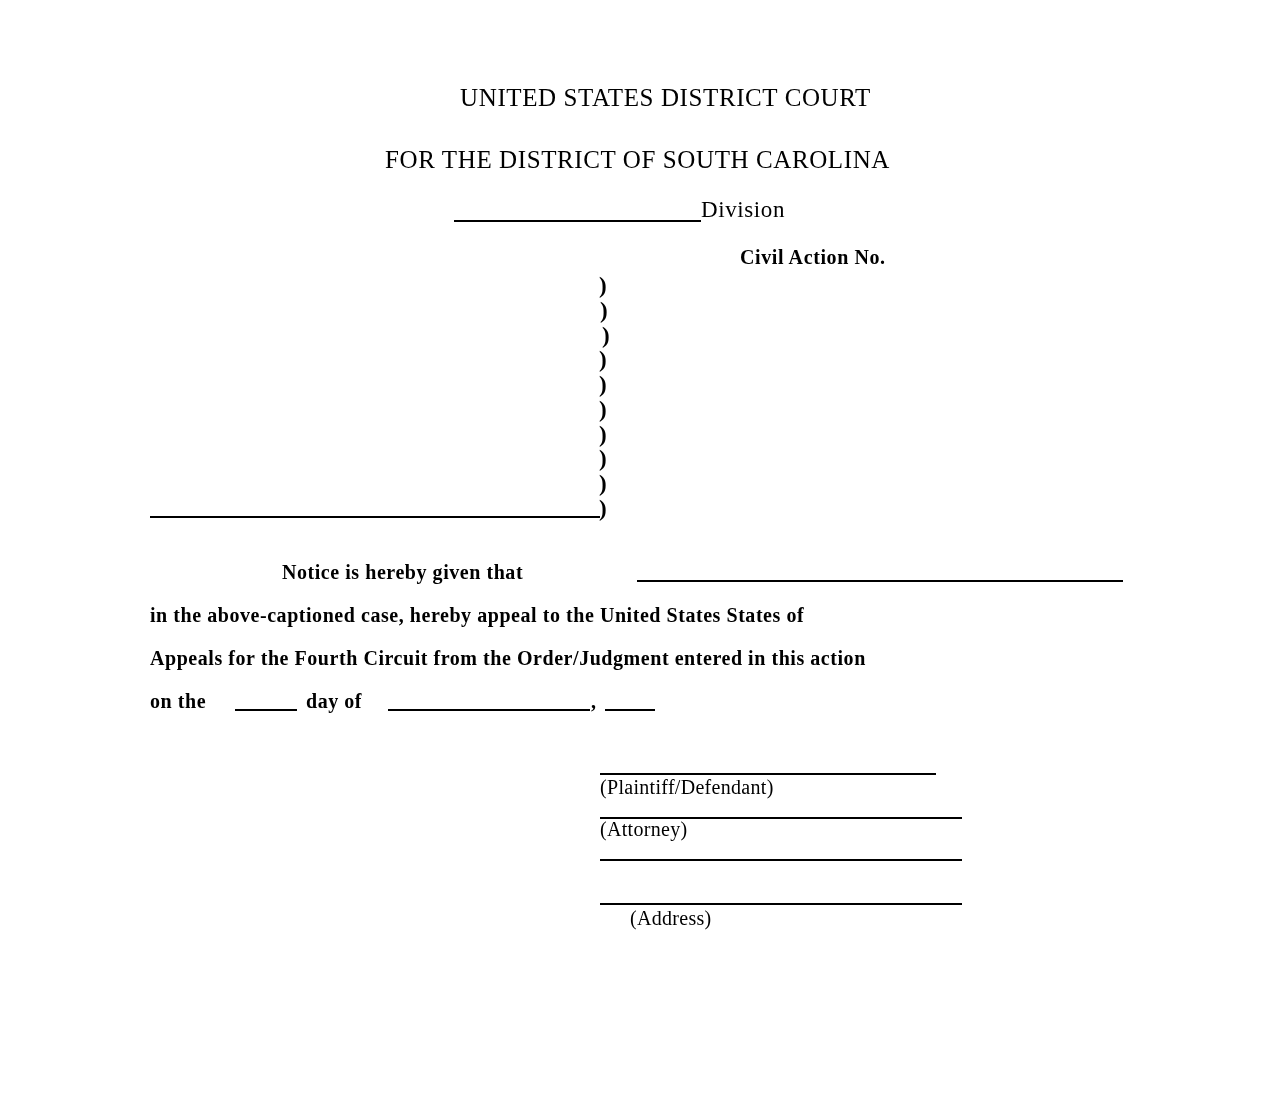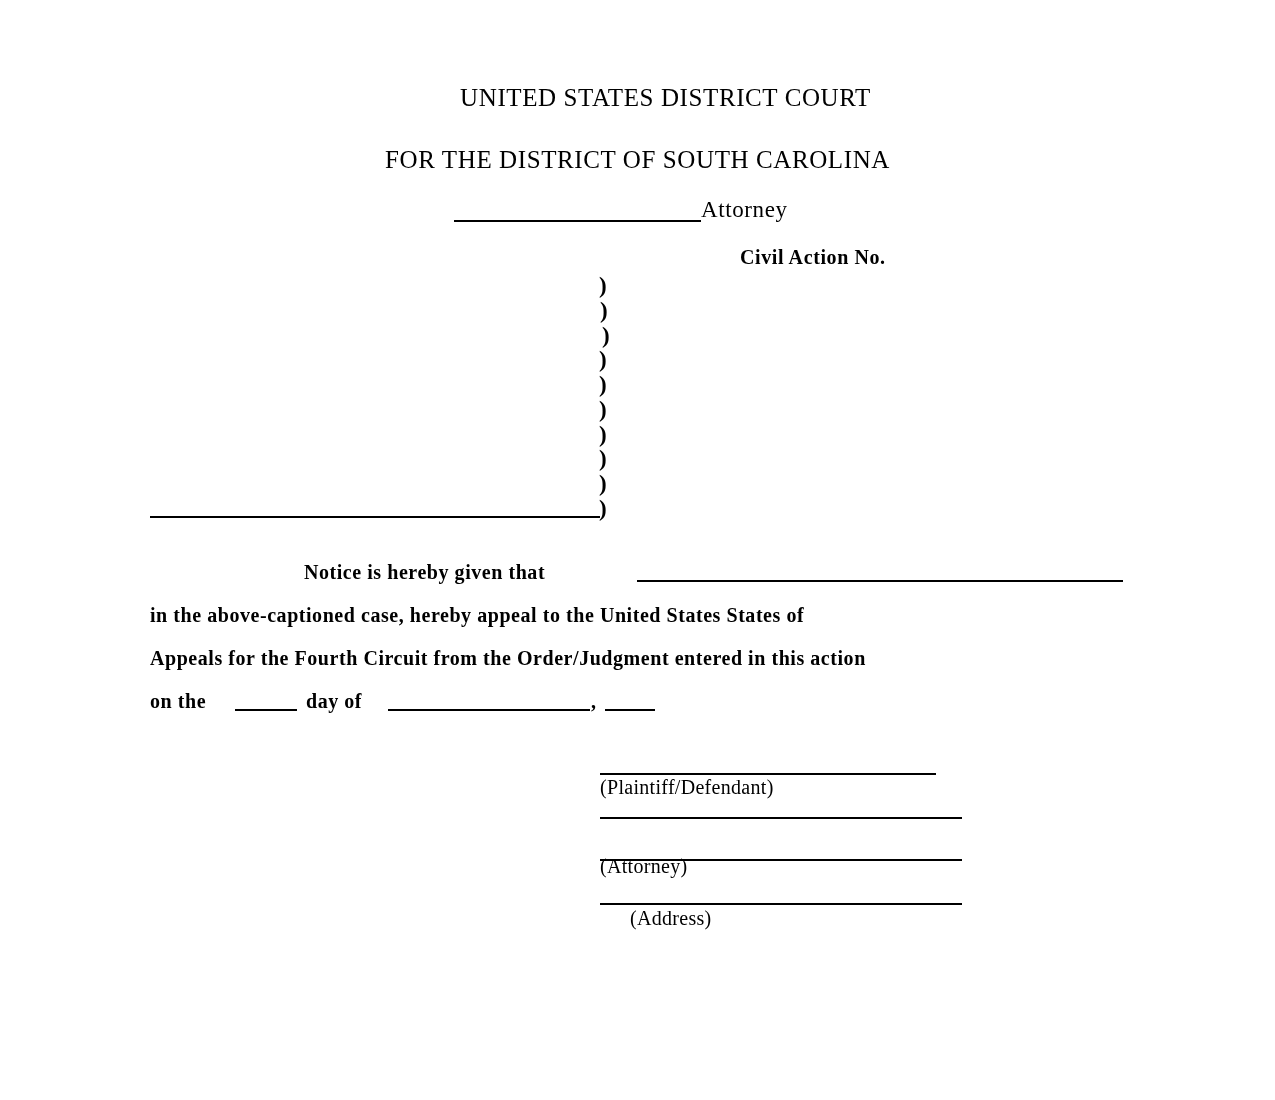--- a/index.html
+++ b/index.html
@@ -39,56 +39,56 @@
     text-align: right;
   }
 </style>
 </head>
 <body>
 
 <div class="abs hdr" style="top:84px;padding-left:28px;">UNITED STATES DISTRICT COURT</div>
 <div class="abs hdr" style="top:146px;font-family:Liberation Serif, serif;">FOR THE DISTRICT OF SOUTH CAROLINA</div>
 
 <div class="line" style="left:454px; top:220px; width:247px;"></div>
-<div class="abs" style="left:701px; top:197px; font-size:23px; letter-spacing:0.6px;">Attorney</div>
+<div class="abs" style="left:701px; top:197px; font-size:23px; letter-spacing:0.6px;">Division</div>
 
 <div class="abs" style="left:740px; top:246px; font-size:20px; font-weight:bold; letter-spacing:0.6px;">Civil Action No.</div>
 
 <div class="abs paren" style="left:599px; top:274px;">)</div>
 <div class="abs paren" style="left:600px; top:299px;">)</div>
 <div class="abs paren" style="left:602px; top:324px;">)</div>
 <div class="abs paren" style="left:599px; top:348px;">)</div>
 <div class="abs paren" style="left:599px; top:373px;">)</div>
 <div class="abs paren" style="left:599px; top:398px;">)</div>
 <div class="abs paren" style="left:599px; top:423px;">)</div>
 <div class="abs paren" style="left:599px; top:447px;">)</div>
 <div class="abs paren" style="left:599px; top:472px;">)</div>
 <div class="abs paren" style="left:599px; top:497px;">)</div>
 
 <div class="line" style="left:150px; top:516px; width:450px;"></div>
 
-<div class="abs body-text" style="left:304px; top:561px;">
+<div class="abs body-text" style="left:282px; top:561px;">
   <span>Notice is hereby given that</span>
 </div>
 <div class="line" style="left:637px; top:580px; width:486px;"></div>
 
 <div class="abs body-text" style="left:150px; top:604px;">in the above-captioned case, hereby appeal to the United States States of</div>
 <div class="abs body-text" style="left:150px; top:647px;">Appeals for the Fourth Circuit from the Order/Judgment entered in this action</div>
 
 <div class="abs body-text" style="left:150px; top:690px;font-family:Liberation Serif, serif;">
   <span>on the</span>
 </div>
 <div class="line" style="left:235px; top:709px; width:62px;"></div>
 <div class="abs body-text" style="left:306px; top:690px;">day of</div>
 <div class="line" style="left:388px; top:709px; width:202px;"></div>
 <div class="abs body-text" style="left:591px; top:690px;">,</div>
 <div class="line" style="left:605px; top:709px; width:50px;"></div>
 
 <div class="line" style="left:600px; top:773px; width:336px;"></div>
 <div class="abs sig-label" style="left:600px; top:776px;">(Plaintiff/Defendant)</div>
 
 <div class="line" style="left:600px; top:817px; width:362px;"></div>
-<div class="abs sig-label" style="left:600px; top:855px;">(Attorney)</div>
+<div class="abs sig-label" style="left:600px; top:818px;">(Attorney)</div>
 
 <div class="line" style="left:600px; top:859px; width:362px;"></div>
 <div class="abs sig-label" style="left:600px; top:907px;margin-left:30px;">(Address)</div>
 
 <div class="line" style="left:600px; top:903px; width:362px;"></div>
 
 </body></html>

